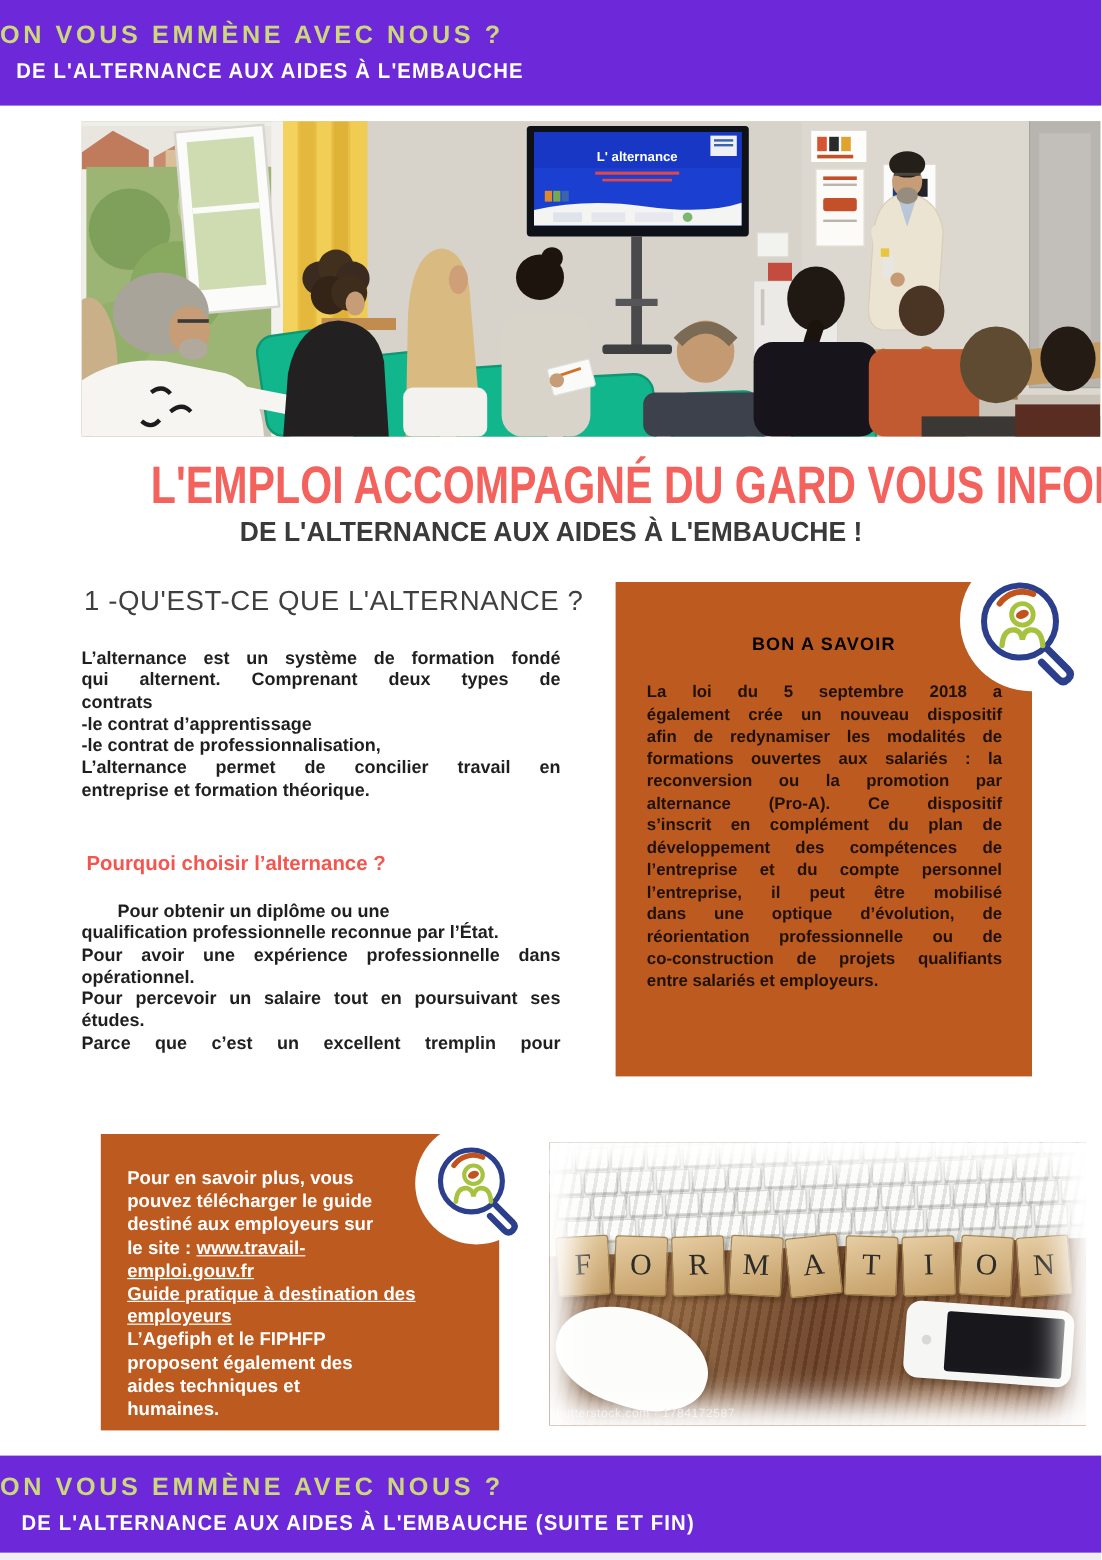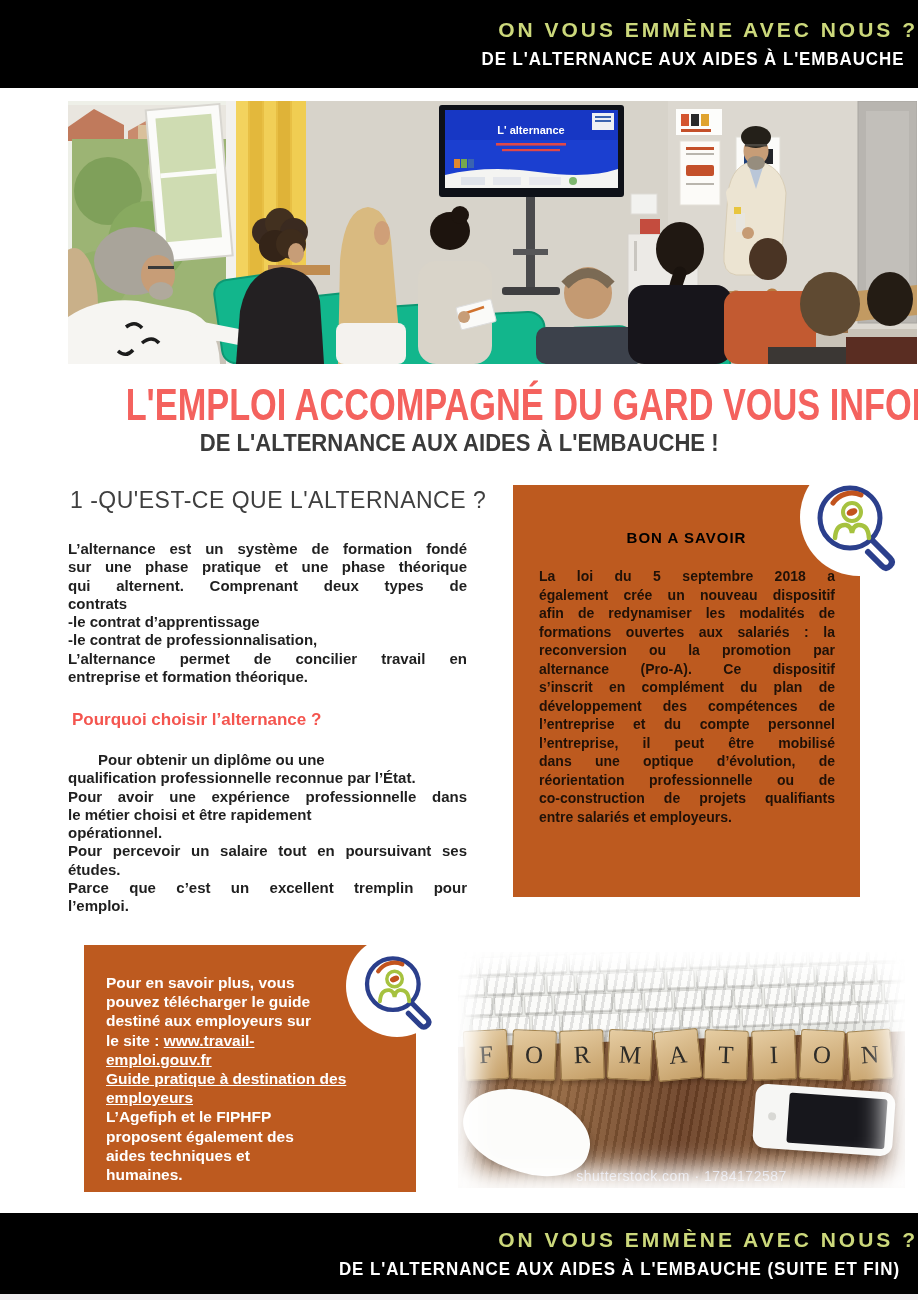--- a/index.html
+++ b/index.html
@@ -1,20 +1,20 @@
 <!DOCTYPE html>
 <html><head>
 <meta charset="utf-8">
 <style>
   html,body{margin:0;padding:0;background:#ffffff;}
   .page{position:relative;width:918px;height:1300px;background:#ffffff;overflow:hidden;
         font-family:"Liberation Sans",sans-serif;}
 
   
-  .banner{position:absolute;left:0;width:918px;background:#000000;text-align:right;}
+  .banner{position:absolute;left:0;width:918px;background:#6d28d9;text-align:left;}
   .banner-top{top:0;height:88px;}
   .banner-bottom{top:1213px;height:81px;}
   .banner .l1{display:block;padding-top:18px;color:#ccd87b;font-weight:bold;font-size:21px;letter-spacing:3px;}
   .banner-bottom .l1{padding-top:15px;}
   .banner .l2{display:block;margin-top:7px;color:#ffffff;font-weight:bold;font-size:18px;letter-spacing:1px;}
   .banner .l2 span{display:inline-block;transform:scaleX(.94);transform-origin:center;white-space:nowrap;}
   .bottom-strip{position:absolute;left:0;top:1294px;width:918px;height:6px;background:#f0eef0;}
 
   
   .photo{position:absolute;left:35px;top:101px;width:849px;height:263px;overflow:hidden;background:#d7d3ca;margin-left:33px;}
@@ -63,21 +63,21 @@
   .key{position:absolute;width:26px;height:16px;background:#fbfbf9;border:1px solid #d4d4d0;border-radius:2px;box-shadow:0 1.5px 0 #c6c6c2;}
   .tile{position:absolute;top:78px;width:42px;height:48px;background:linear-gradient(160deg,#e6cda3,#c49e66);
         border:1px solid #a3844f;border-radius:3px;display:flex;align-items:center;justify-content:center;
         font-family:"Liberation Serif",serif;font-size:25px;color:#2e2c28;box-shadow:2px 3px 4px rgba(40,20,5,.35);}
   .mouse{position:absolute;left:4px;top:140px;width:130px;height:80px;background:#fcfcfa;border-radius:50% 50% 46% 46%;
          transform:rotate(18deg);box-shadow:3px 5px 10px rgba(30,15,5,.35);}
   .phone{position:absolute;left:296px;top:136px;width:140px;height:64px;background:#f6f6f4;border-radius:12px;
          transform:rotate(4deg);box-shadow:2px 4px 8px rgba(30,15,5,.35);}
   .phone .scr{position:absolute;left:34px;top:7px;width:98px;height:50px;background:#17171c;border-radius:3px;}
   .phone .cam{position:absolute;left:14px;top:28px;width:8px;height:8px;border-radius:50%;background:#d8d8d4;}
-  .wm{position:absolute;left:0;bottom:4px;width:100%;text-align:center;color:#c0c0d2;font-size:14px;letter-spacing:.5px;}
+  .wm{position:absolute;left:0;bottom:4px;width:100%;text-align:left;color:#c0c0d2;font-size:10px;letter-spacing:.5px;}
   .vignette{position:absolute;inset:0;box-shadow:inset 0 0 26px 20px #ffffff;pointer-events:none;}
 </style>
 </head>
 <body>
 
 <div class="page">
 
   <div class="banner banner-top">
     <span class="l1">ON VOUS EMMÈNE AVEC NOUS ?</span>
     <span class="l2"><span>DE L'ALTERNANCE AUX AIDES À L'EMBAUCHE</span></span>
@@ -242,39 +242,36 @@
       </g>
     </svg>
   </div>
 
   <div class="main-title"><span>L'EMPLOI ACCOMPAGNÉ DU GARD VOUS INFORME...</span></div>
   <div class="sub-title"><span>DE L'ALTERNANCE AUX AIDES À L'EMBAUCHE !</span></div>
   <div class="h1">1 -QU'EST-CE QUE L'ALTERNANCE ?</div>
 
   <div class="para para1" id="para1">
       <div class="bl jl">L’alternance est un système de formation fondé</div>
-      <div class="bl jl">sur une phase pratique et une phase théorique</div>
       <div class="bl jl">qui alternent. Comprenant deux types de</div>
       <div class="bl">contrats</div>
       <div class="bl">-le contrat d’apprentissage</div>
       <div class="bl">-le contrat de professionnalisation,</div>
       <div class="bl jl">L’alternance permet de concilier travail en</div>
       <div class="bl">entreprise et formation théorique.</div>
     </div>
   <div class="why">Pourquoi choisir l’alternance ?</div>
   <div class="para para2" id="para2">
       <div class="bl ind">Pour obtenir un diplôme ou une</div>
       <div class="bl">qualification professionnelle reconnue par l’État.</div>
       <div class="bl jl">Pour avoir une expérience professionnelle dans</div>
-      <div class="bl">le métier choisi et être rapidement</div>
       <div class="bl">opérationnel.</div>
       <div class="bl jl">Pour percevoir un salaire tout en poursuivant ses</div>
       <div class="bl">études.</div>
       <div class="bl jl">Parce que c’est un excellent tremplin pour</div>
-      <div class="bl">l’emploi.</div>
     </div>
 
   <div class="obox bon-box">
     <div class="cutout bon-cut"></div>
     <svg class="badge bon-badge" viewBox="0 0 100 100">
       <circle cx="44" cy="42" r="30" fill="#ffffff" stroke="#2b3f8c" stroke-width="5"></circle>
       <path d="M66 64 L84 82 Q 88 86 84 90 Q 80 94 76 90 L 62 76" fill="none" stroke="#2b3f8c" stroke-width="6" stroke-linecap="round"></path>
       <path d="M27 27 A 23 23 0 0 1 55 19" stroke="#c2531d" stroke-width="5" fill="none" stroke-linecap="round"></path>
       <circle cx="46" cy="36" r="9" fill="#ffffff" stroke="#a6c23f" stroke-width="4"></circle>
       <ellipse cx="46" cy="36" rx="5.5" ry="3.5" fill="#c2531d" transform="rotate(-20 46 36)"></ellipse>

